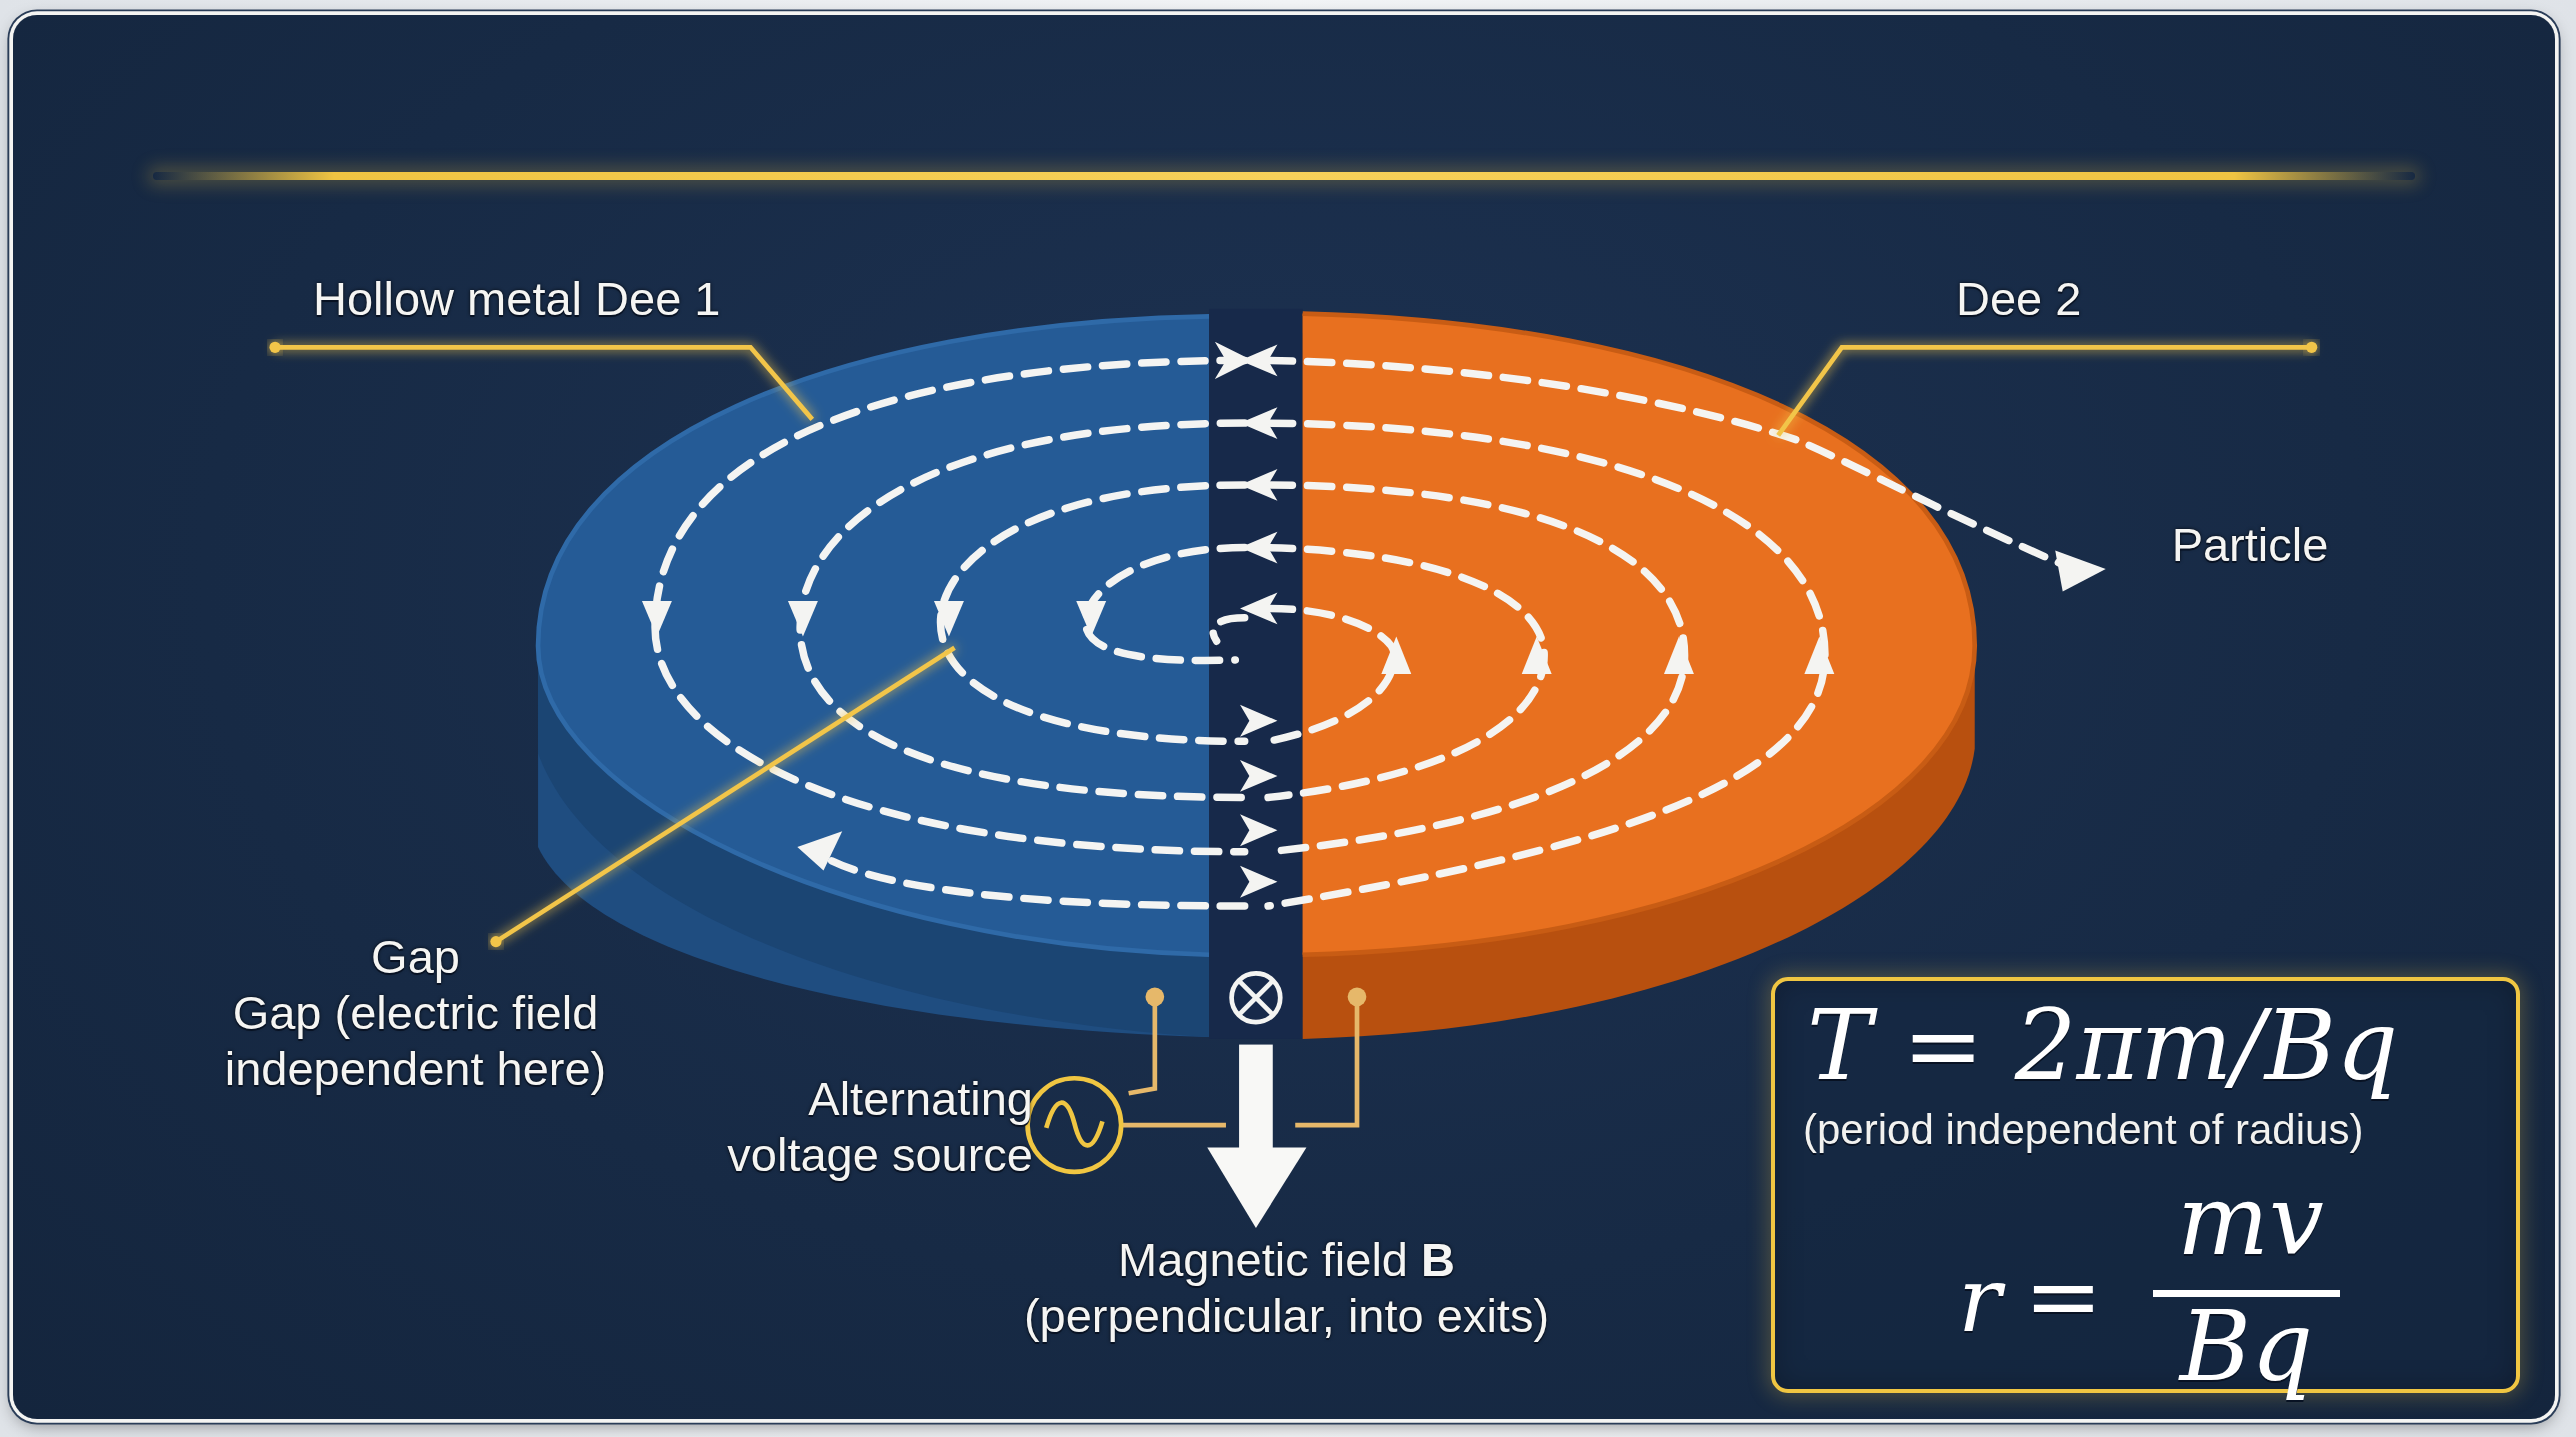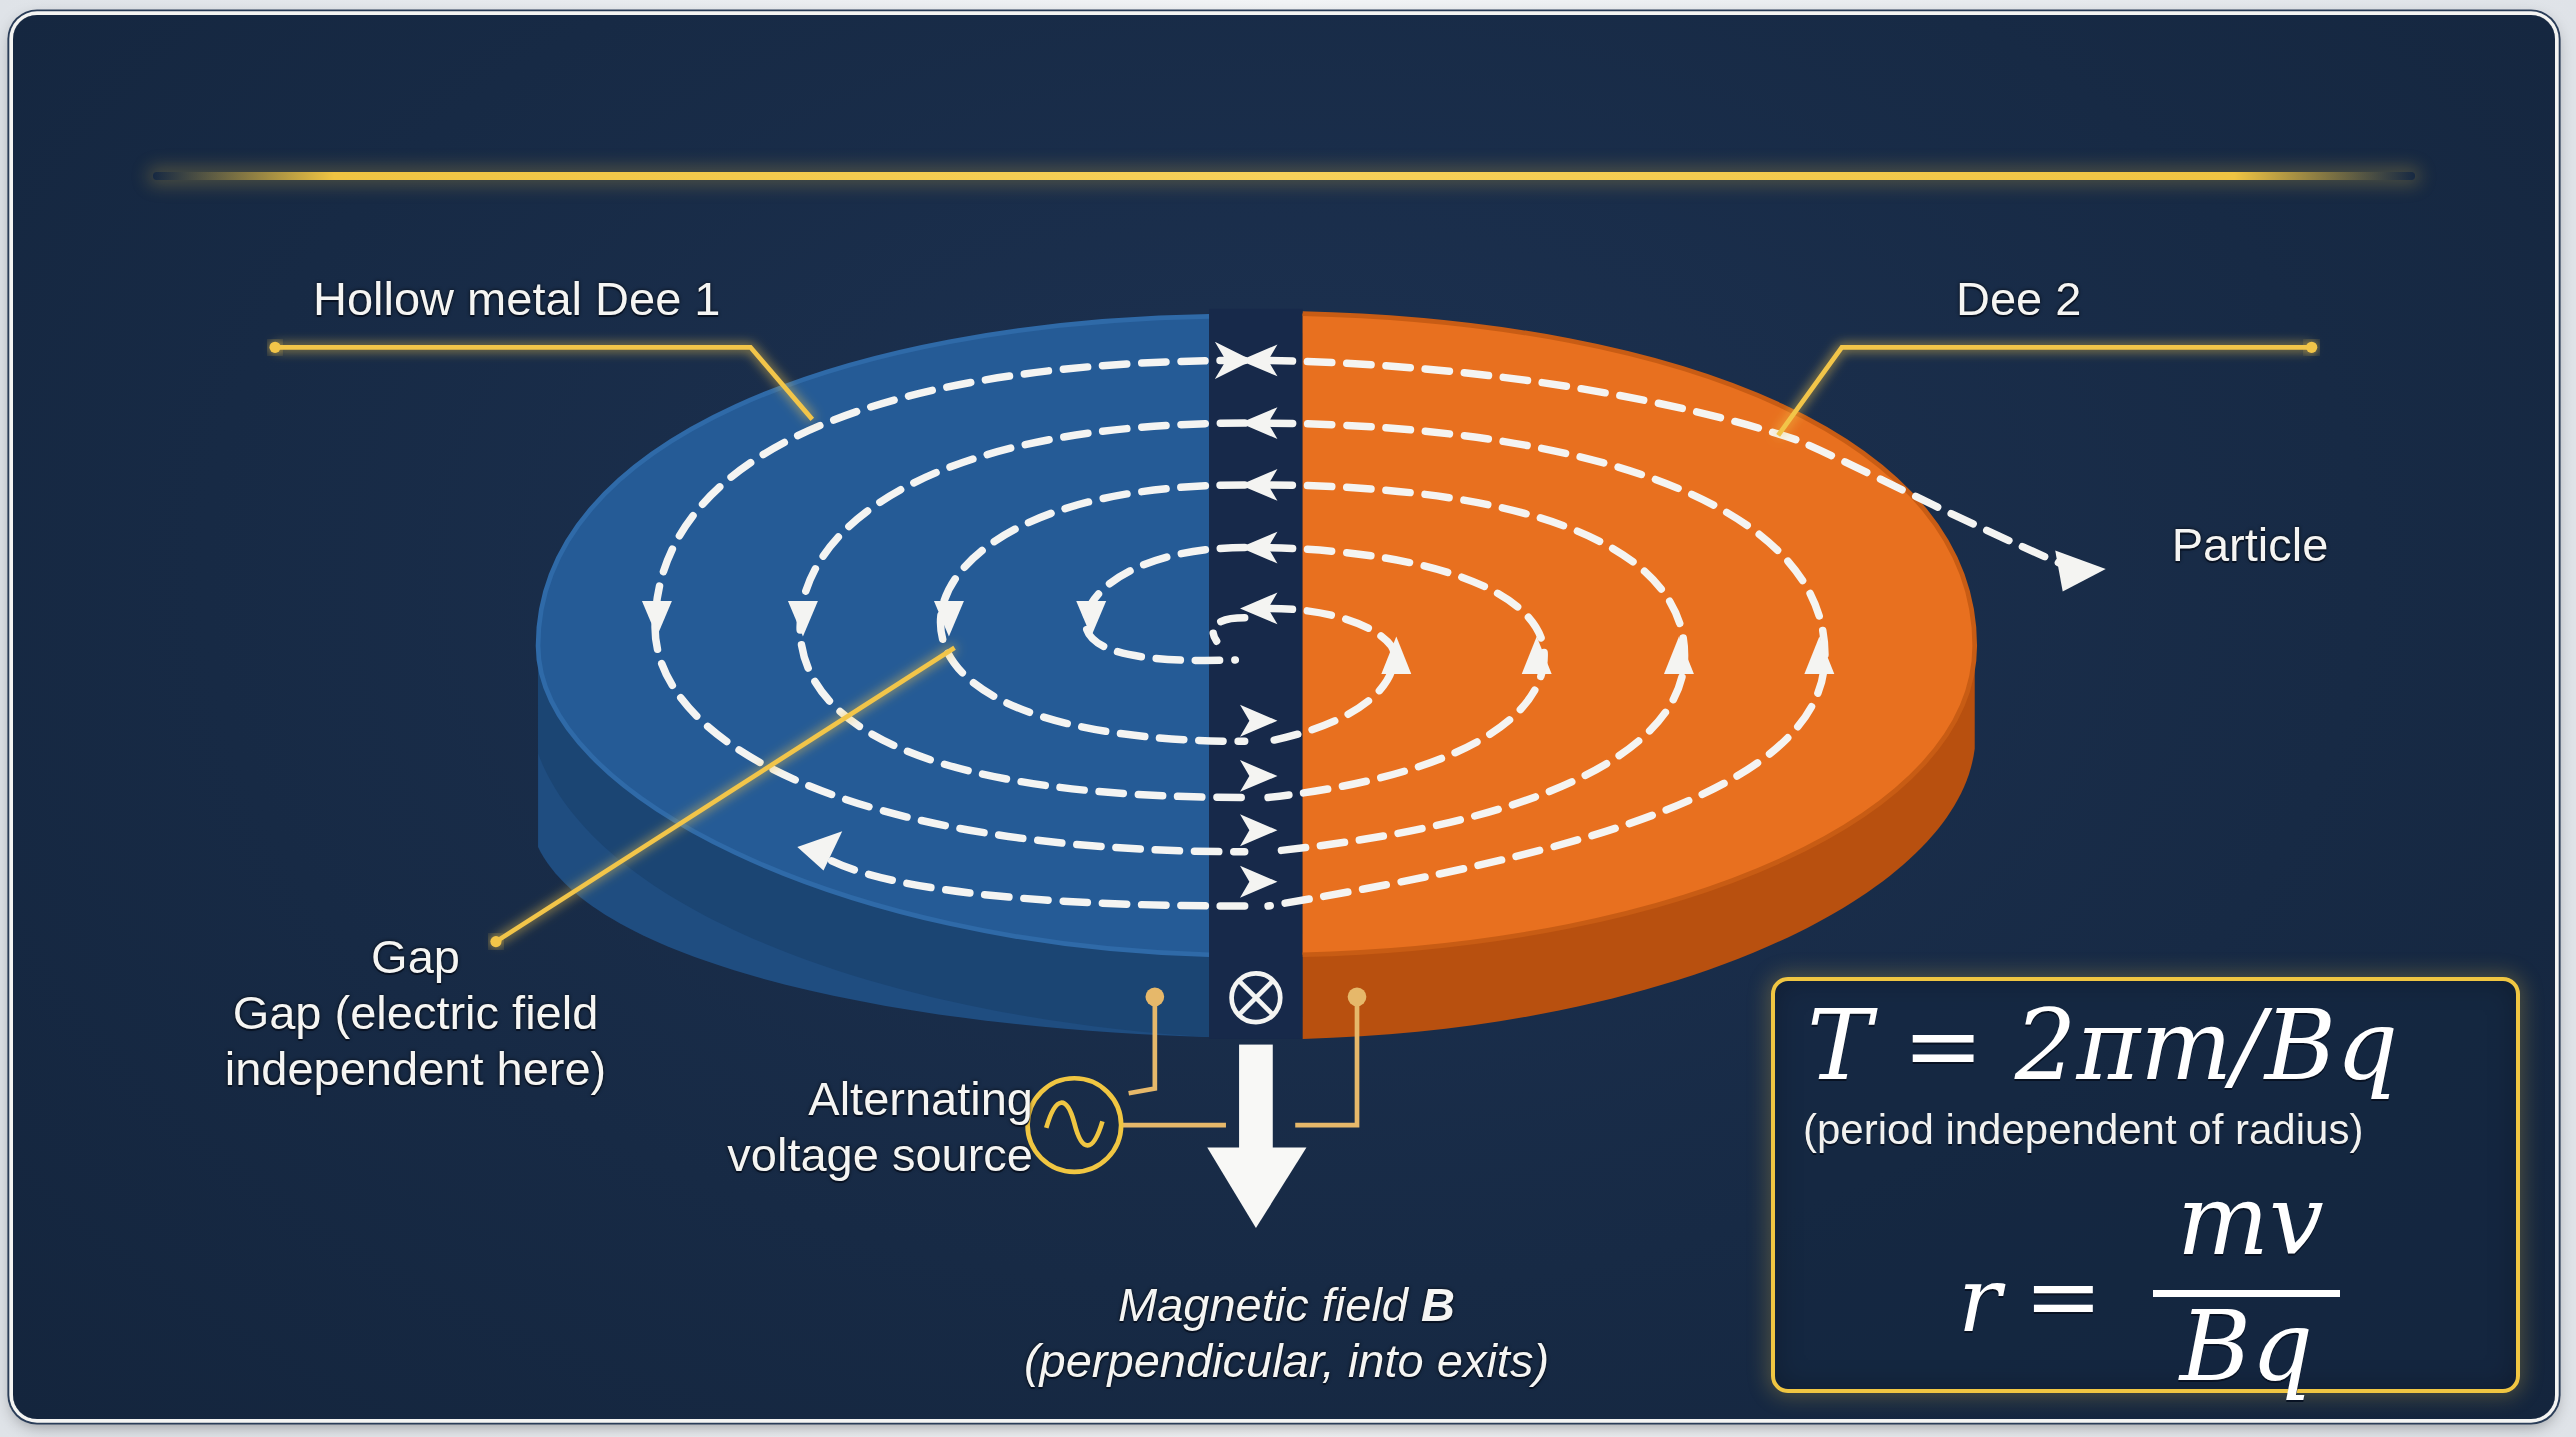--- a/index.html
+++ b/index.html
@@ -184,21 +184,21 @@
     <div>Gap</div>
     <div>Gap (electric field</div>
     <div>independent here)</div>
   </div>
 
   <div class="lbl" style="left:646px; top:1056px; width:374px; text-align:right;">
     <div>Alternating</div>
     <div>voltage source</div>
   </div>
 
-  <div class="lbl center" style="left:899px; top:1262px; width:749px;font-style:italic;">
+  <div class="lbl center" style="left:899px; top:1217px; width:749px;">
     <div><span>Magnetic field </span><b>B</b></div>
     <div>(perpendicular, into exits)</div>
   </div>
 
   <div class="formula-box">
     <div class="eq1 math">
       <span>T</span>
       <span class="up">=</span>
       <span>2πm/Bq</span>
     </div>

